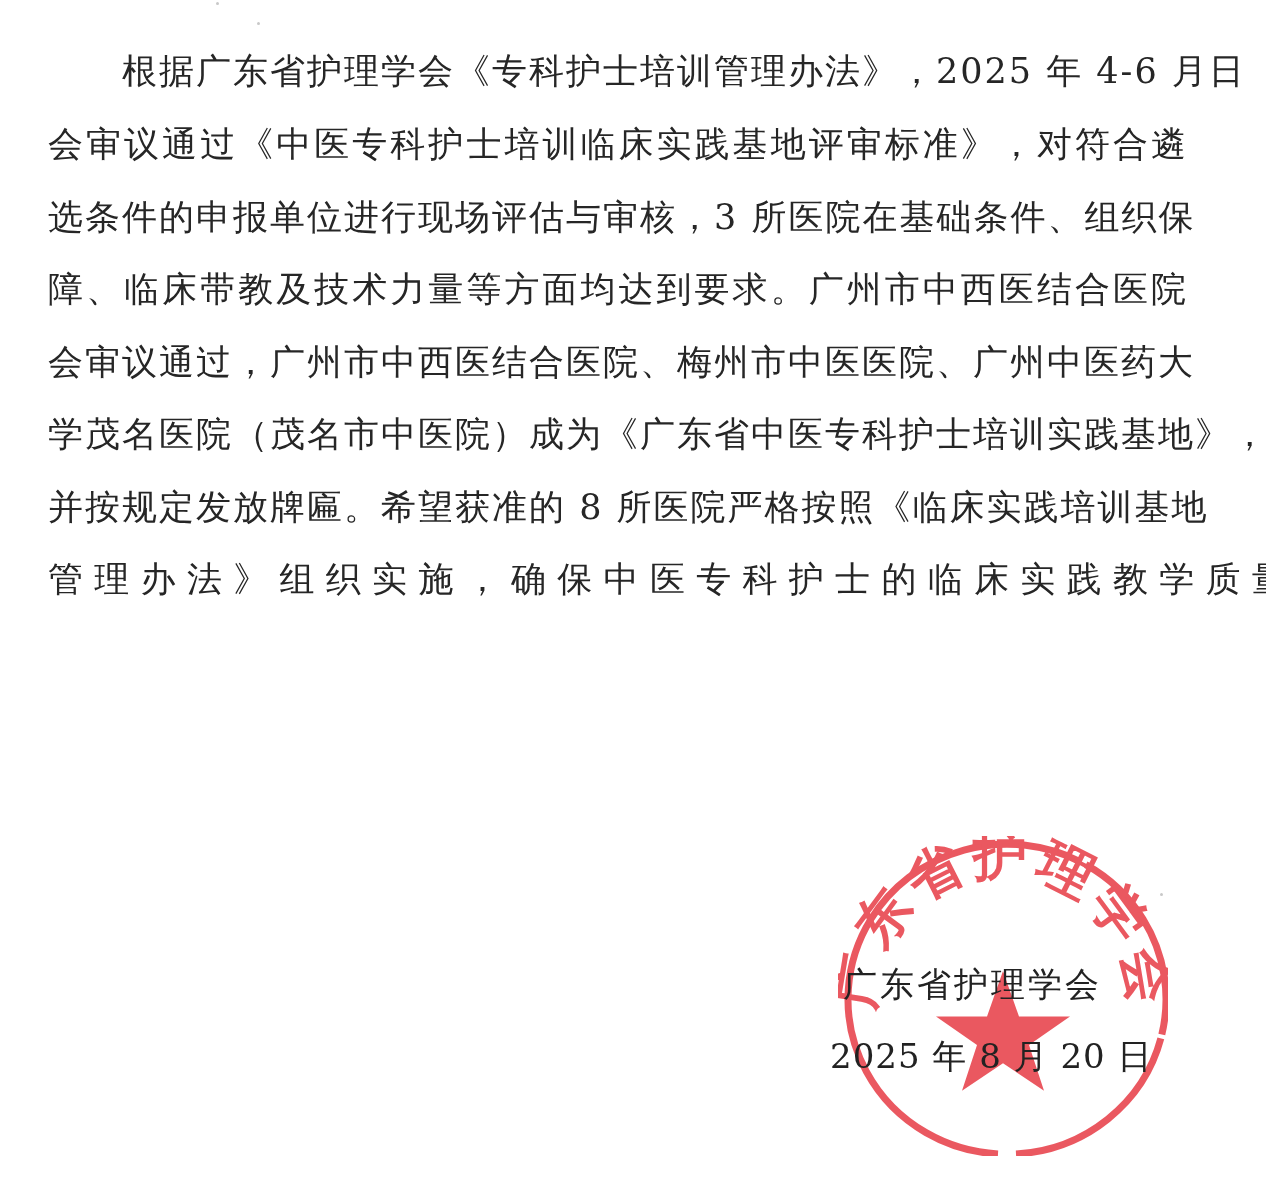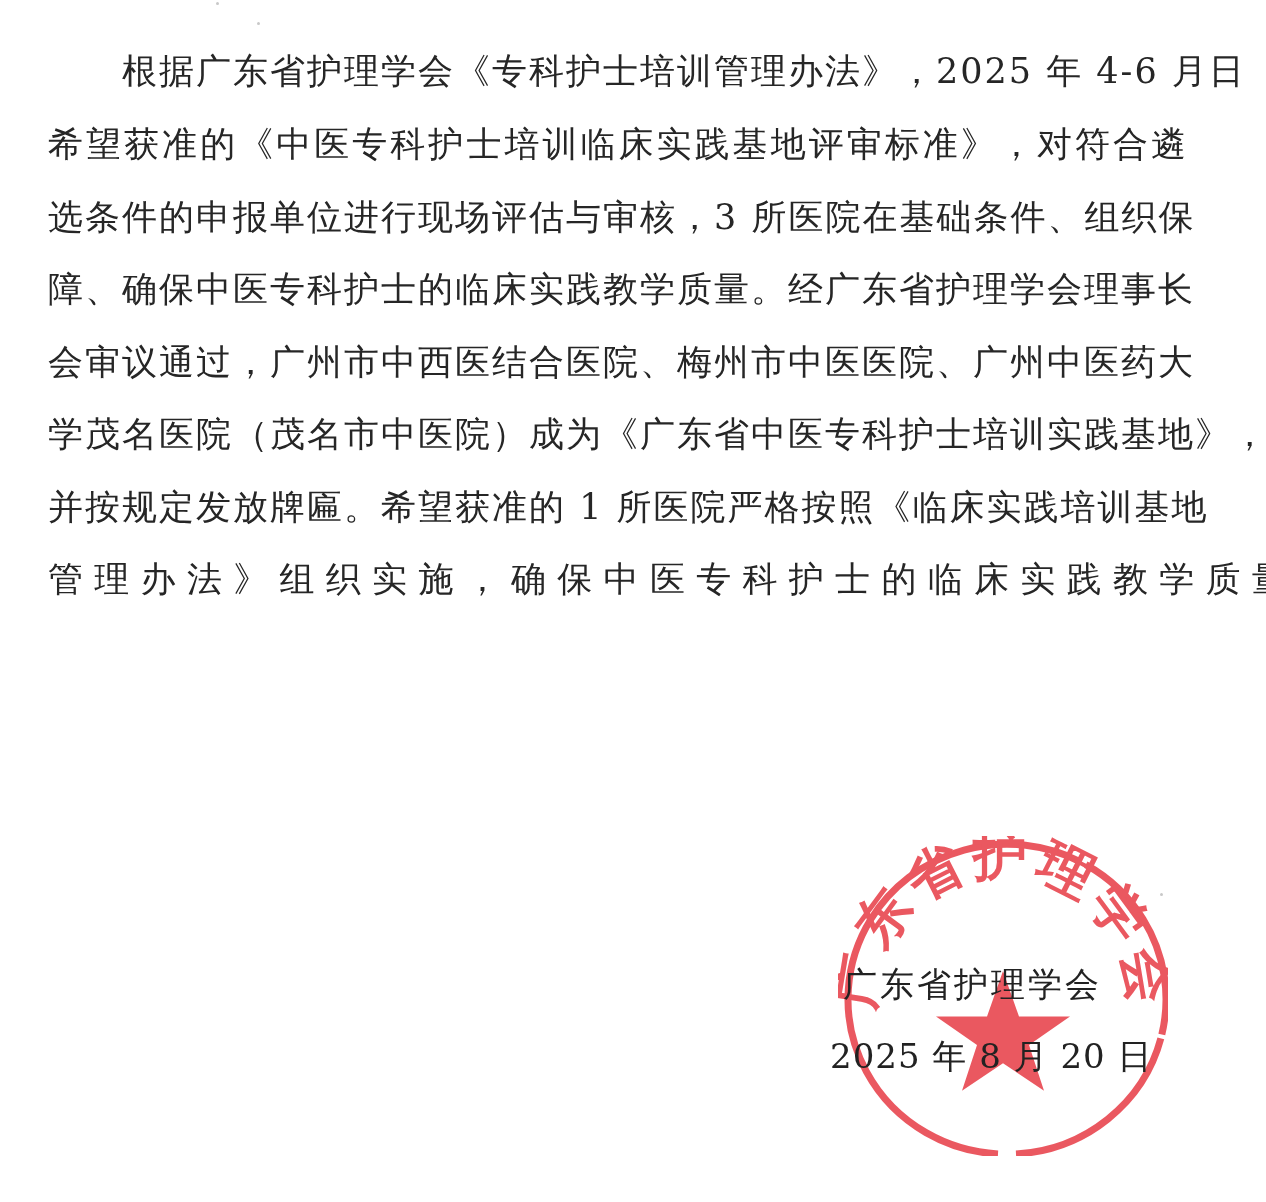--- a/index.html
+++ b/index.html
@@ -75,26 +75,26 @@
     background: #c8c8c8;
     border-radius: 50%;
   }
 </style>
 </head>
 <body>
 
 <div class="page">
 
   <div class="line indent" style="top:48px;">根据广东省护理学会《专科护士培训管理办法》，2025 年 4-6 月日</div>
-  <div class="line" style="top:121px;">希望获准的《中医专科护士培训临床实践基地评审标准》，对符合遴</div>
+  <div class="line" style="top:121px;">会审议通过《中医专科护士培训临床实践基地评审标准》，对符合遴</div>
   <div class="line" style="top:194px;">选条件的申报单位进行现场评估与审核，3 所医院在基础条件、组织保</div>
-  <div class="line" style="top:266px;">障、确保中医专科护士的临床实践教学质量。经广东省护理学会理事长</div>
+  <div class="line" style="top:266px;">障、临床带教及技术力量等方面均达到要求。广州市中西医结合医院</div>
   <div class="line" style="top:411px;">学茂名医院（茂名市中医院）成为《广东省中医专科护士培训实践基地》，</div>
   <div class="line" style="top:339px;">会审议通过，广州市中西医结合医院、梅州市中医医院、广州中医药大</div>
-  <div class="line" style="top:484px;">并按规定发放牌匾。希望获准的 1 所医院严格按照《临床实践培训基地</div>
+  <div class="line" style="top:484px;">并按规定发放牌匾。希望获准的 8 所医院严格按照《临床实践培训基地</div>
   <div class="line last" style="top:556px;">管理办法》组织实施，确保中医专科护士的临床实践教学质量。</div>
 
   <svg class="seal" viewBox="0 0 330 320" xmlns="http://www.w3.org/2000/svg">
     <defs>
       <path id="sealArc" d="M 48 218 A 128 128 0 1 1 282 218" fill="none"></path>
     </defs>
 
     <path d="M 160 318 A 159 155 0 1 1 178 318" fill="none" stroke="#e8414b" stroke-width="7" stroke-linecap="butt" stroke-dasharray="560 6 200 4 400"></path>
 
     <polygon points="165,100 181,148 232,148 191,178 206,226 165,197 124,226 139,178 98,148 149,148" fill="#e8414b" transform="translate(0,40) scale(1,0.95)"></polygon>

